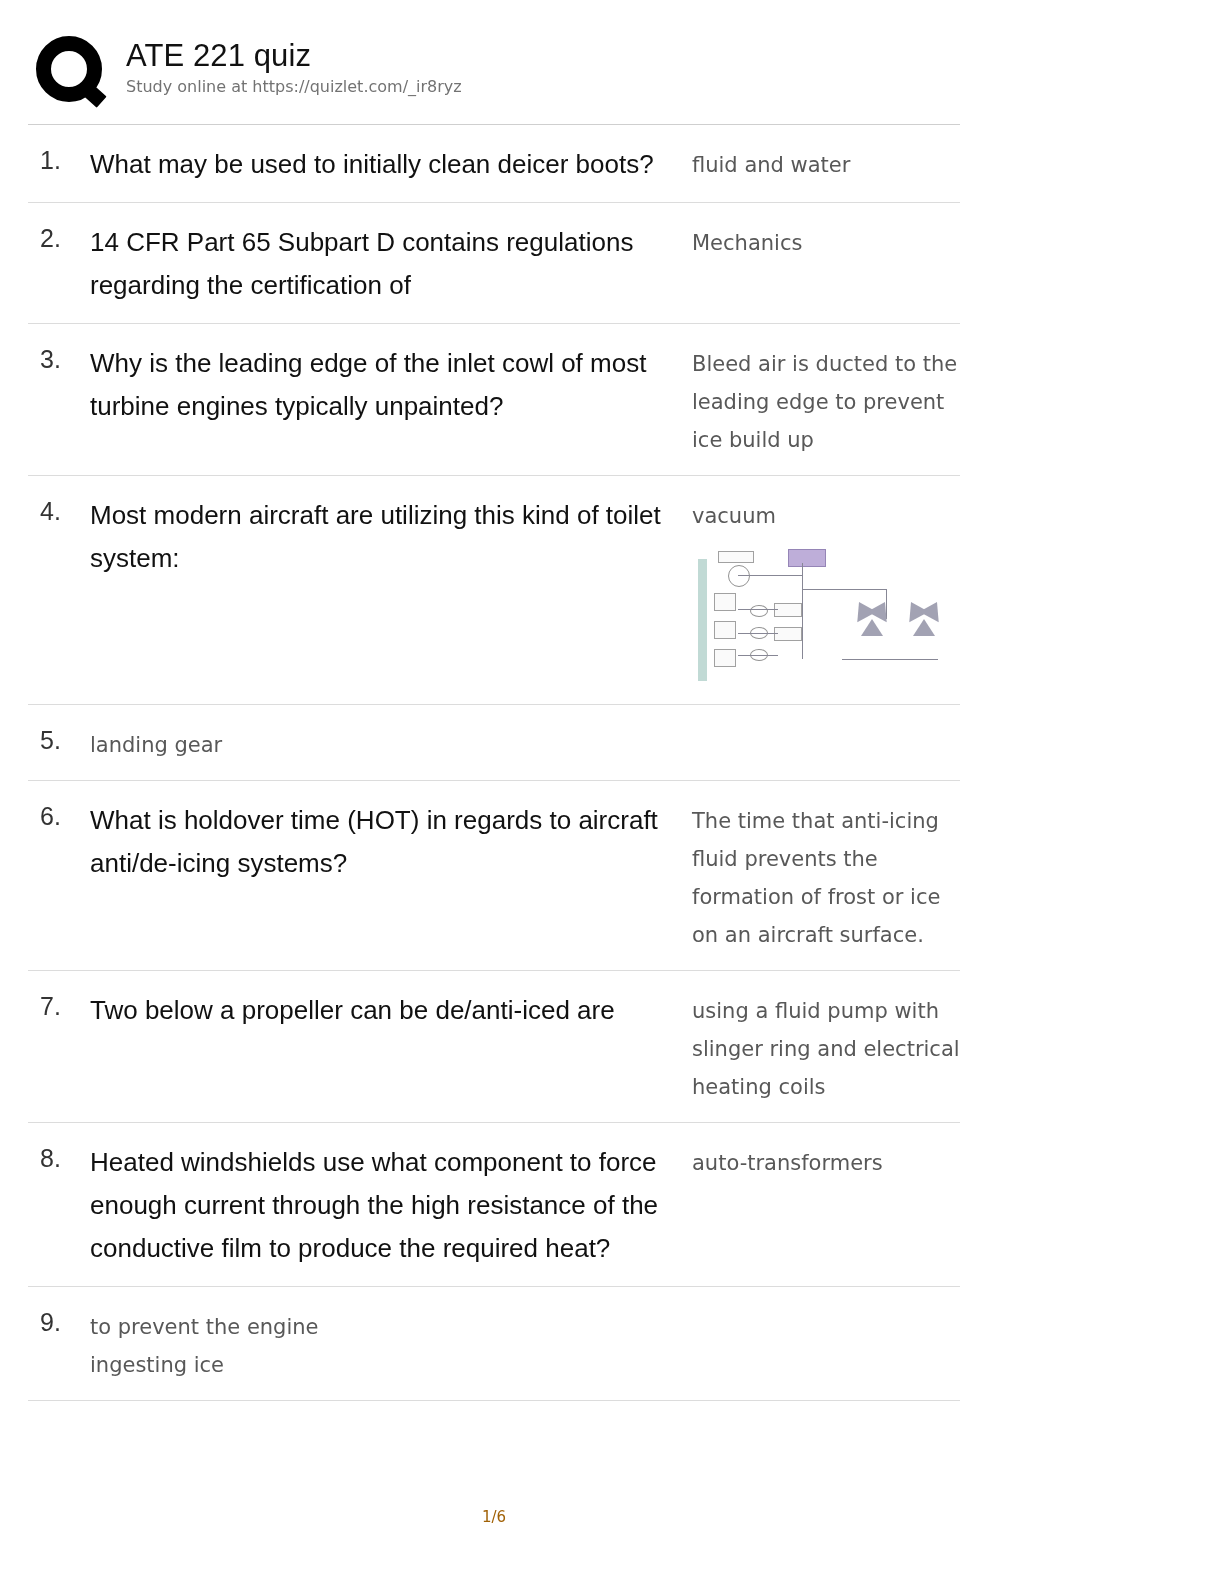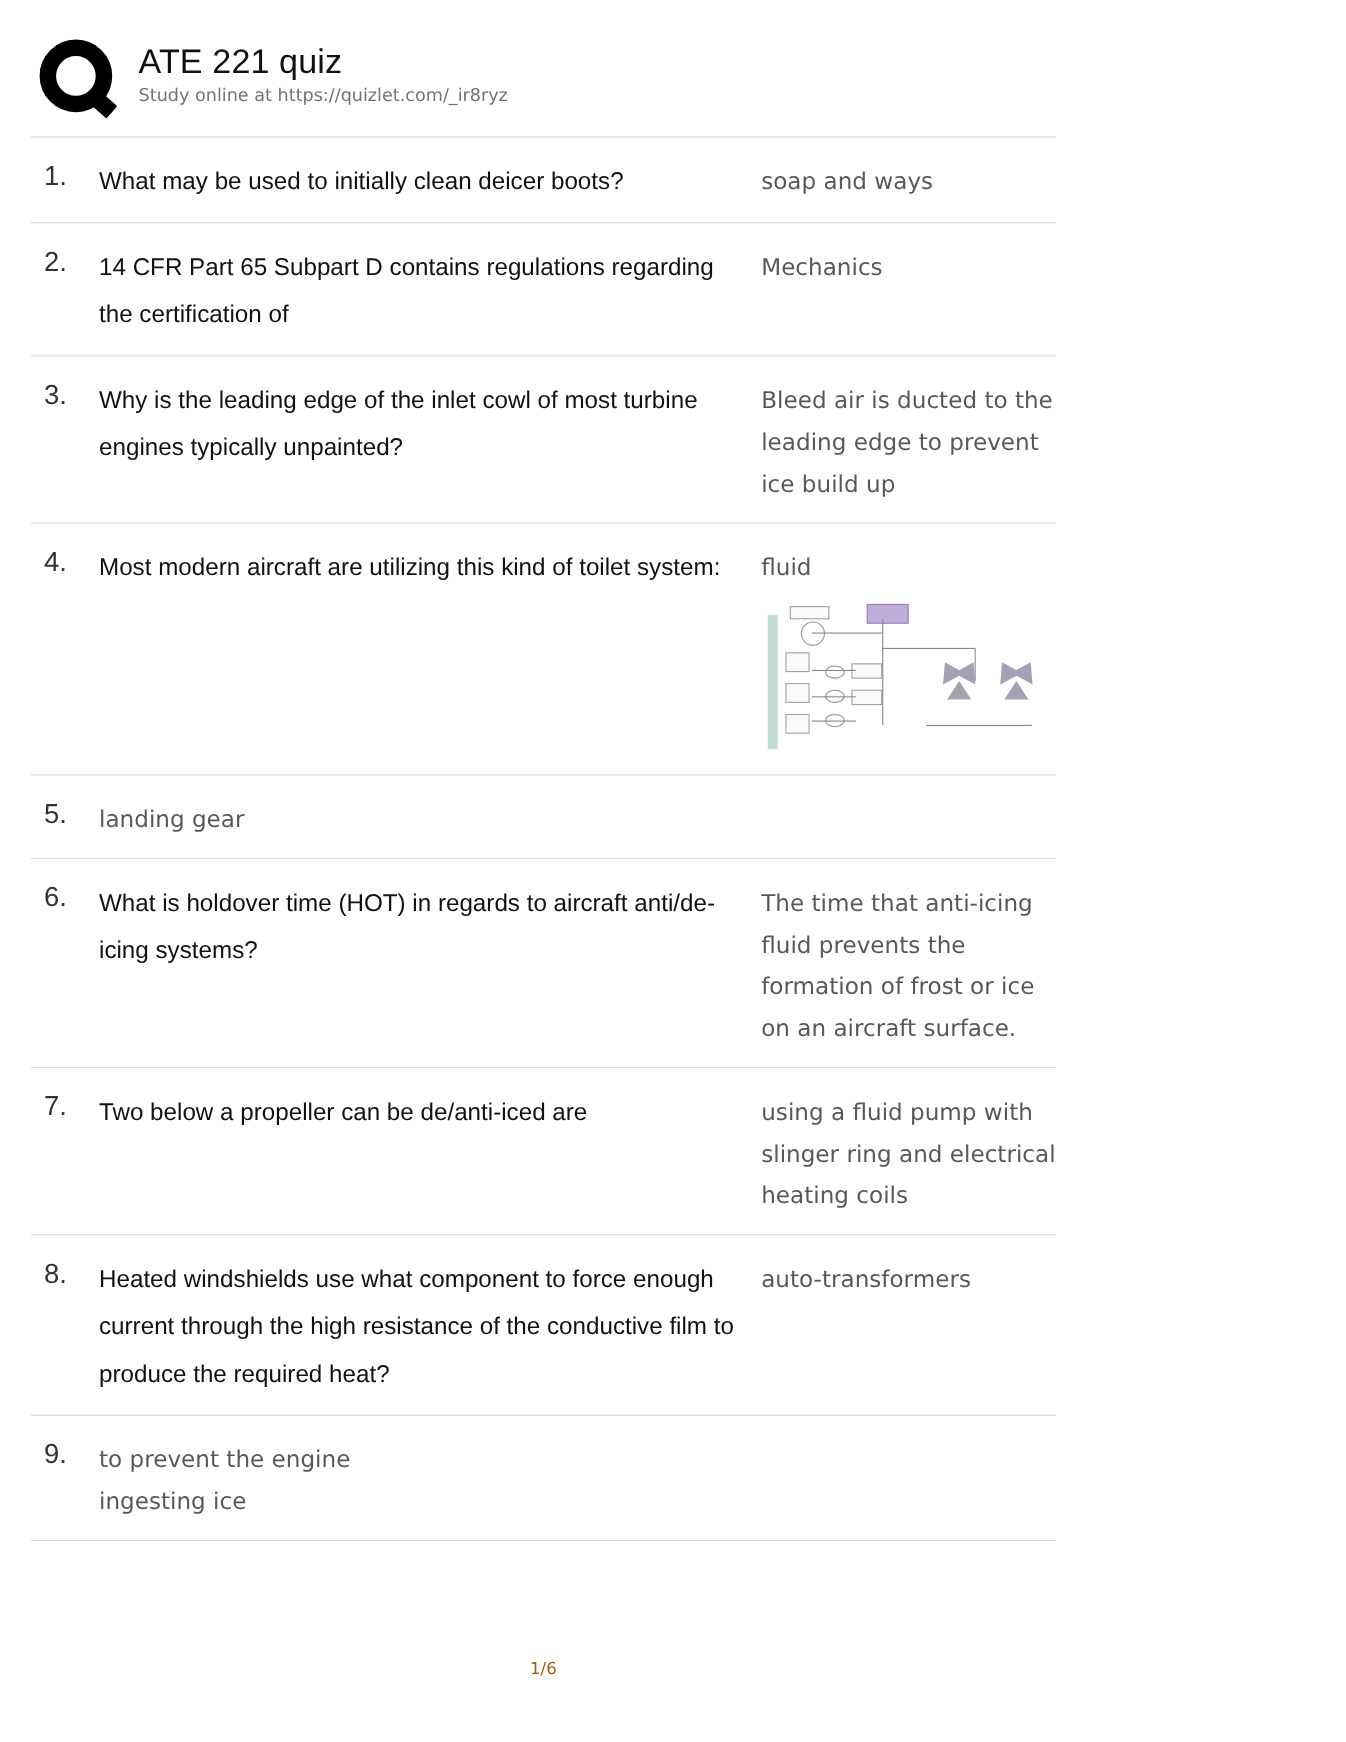--- a/index.html
+++ b/index.html
@@ -94,21 +94,21 @@
     font-size: 25px;
     line-height: 34px;
     color: #333333;
     text-align: left;
     padding-left: 12px;
     box-sizing: border-box;
     font-weight: 400;
   }
   .term {
     flex: 1 1 auto;
-    font-size: 22px;
+    font-size: 26px;
     line-height: 43px;
     color: #111111;
     padding-right: 14px;
     max-width: 800px;
   }
   .def {
     flex: 0 0 268px;
     font-size: 21px;
     line-height: 38px;
     color: #4a4a4a;
@@ -201,21 +201,21 @@
       <div class="doc-sub">Study online at https://quizlet.com/_ir8ryz</div>
     </div>
   </div>
 
   <div class="rows">
 
     <div class="row first">
       <div class="num">1.</div>
       <div class="term">What may be used to initially clean deicer boots?</div>
       <div class="def">
-        <span class="def-text">soap and ways</span>
+        <span class="def-text">fluid and water</span>
       </div>
     </div>
 
     <div class="row">
       <div class="num">2.</div>
       <div class="term">14 CFR Part 65 Subpart D contains regulations regarding the certification of</div>
       <div class="def">
         <span class="def-text">Mechanics</span>
       </div>
     </div>
@@ -225,21 +225,21 @@
       <div class="term">Why is the leading edge of the inlet cowl of most turbine engines typically unpainted?</div>
       <div class="def">
         <span class="def-text">Bleed air is ducted to the leading edge to prevent ice build up</span>
       </div>
     </div>
 
     <div class="row">
       <div class="num">4.</div>
       <div class="term">Most modern aircraft are utilizing this kind of toilet system:</div>
       <div class="def">
-        <span class="def-text">fluid</span>
+        <span class="def-text">vacuum</span>
         <div class="thumb">
           <div class="bar"></div>
           <div class="circ" style="left:36px; top:22px; width:20px; height:20px;"></div>
           <div class="box" style="left:26px; top:8px; width:34px; height:10px;"></div>
           <div class="lav" style="left:96px; top:6px; width:36px; height:16px;"></div>
           <div class="box" style="left:22px; top:50px; width:20px; height:16px;"></div>
           <div class="box" style="left:22px; top:78px; width:20px; height:16px;"></div>
           <div class="box" style="left:22px; top:106px; width:20px; height:16px;"></div>
           <div class="circ" style="left:58px; top:62px; width:16px; height:10px;"></div>
           <div class="circ" style="left:58px; top:84px; width:16px; height:10px;"></div>

